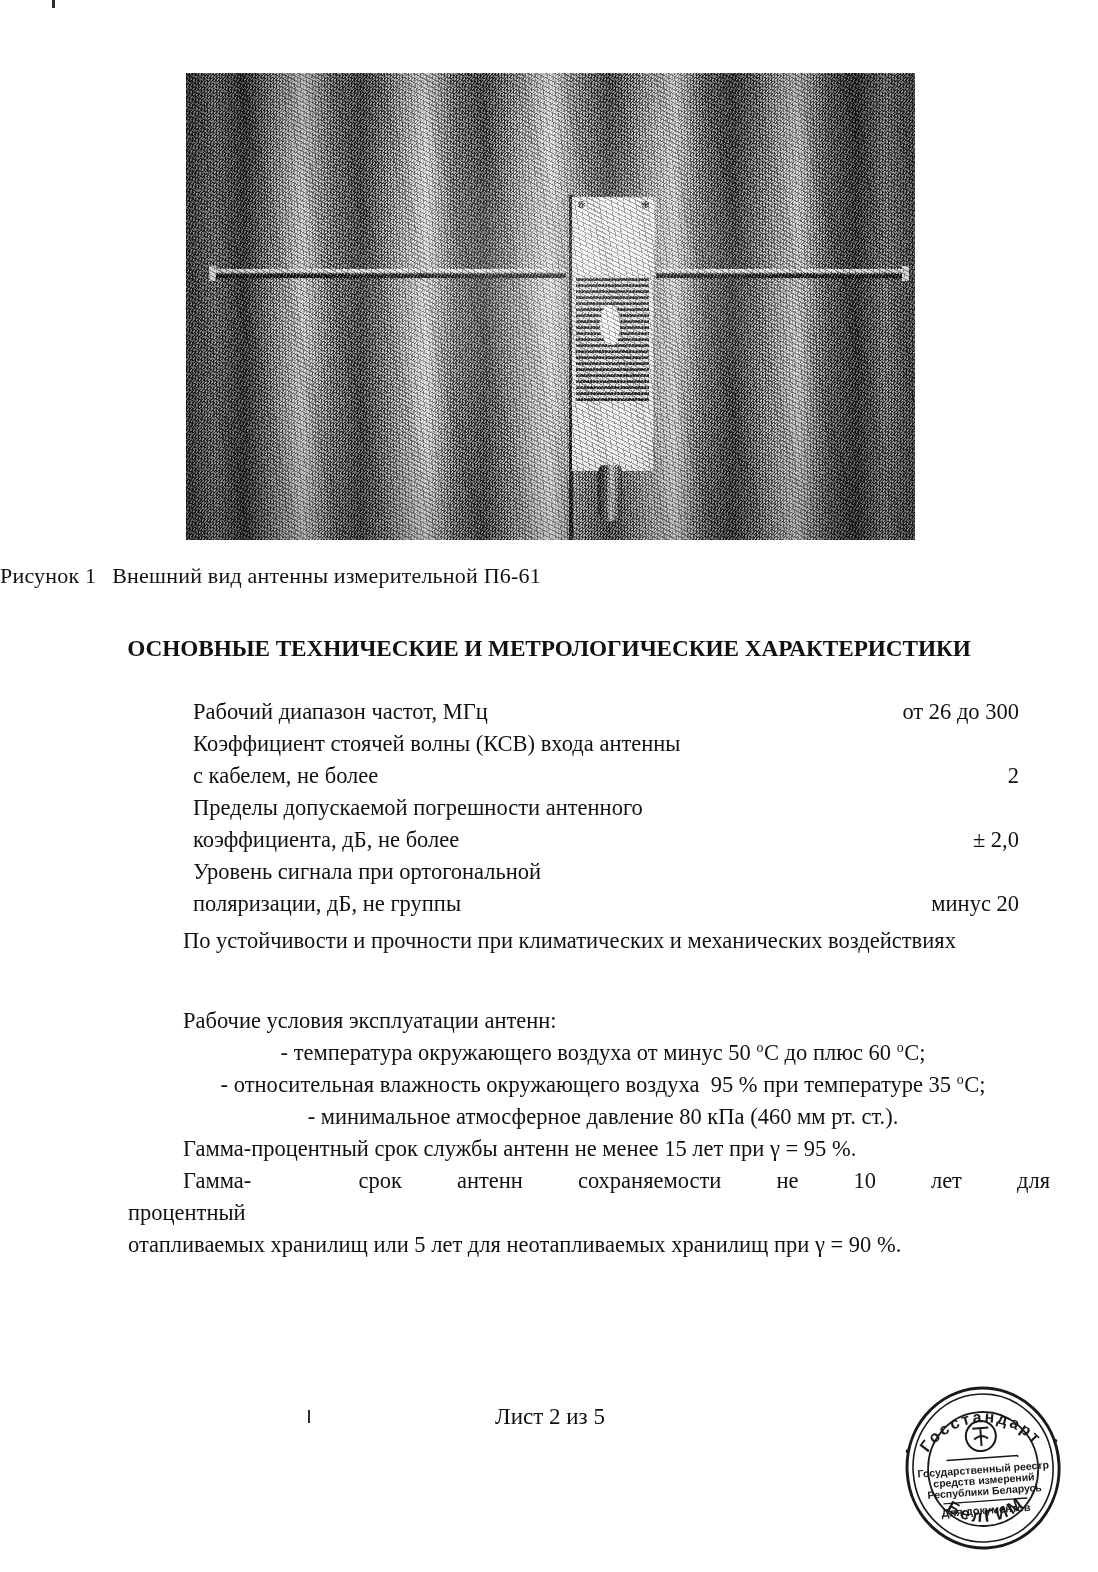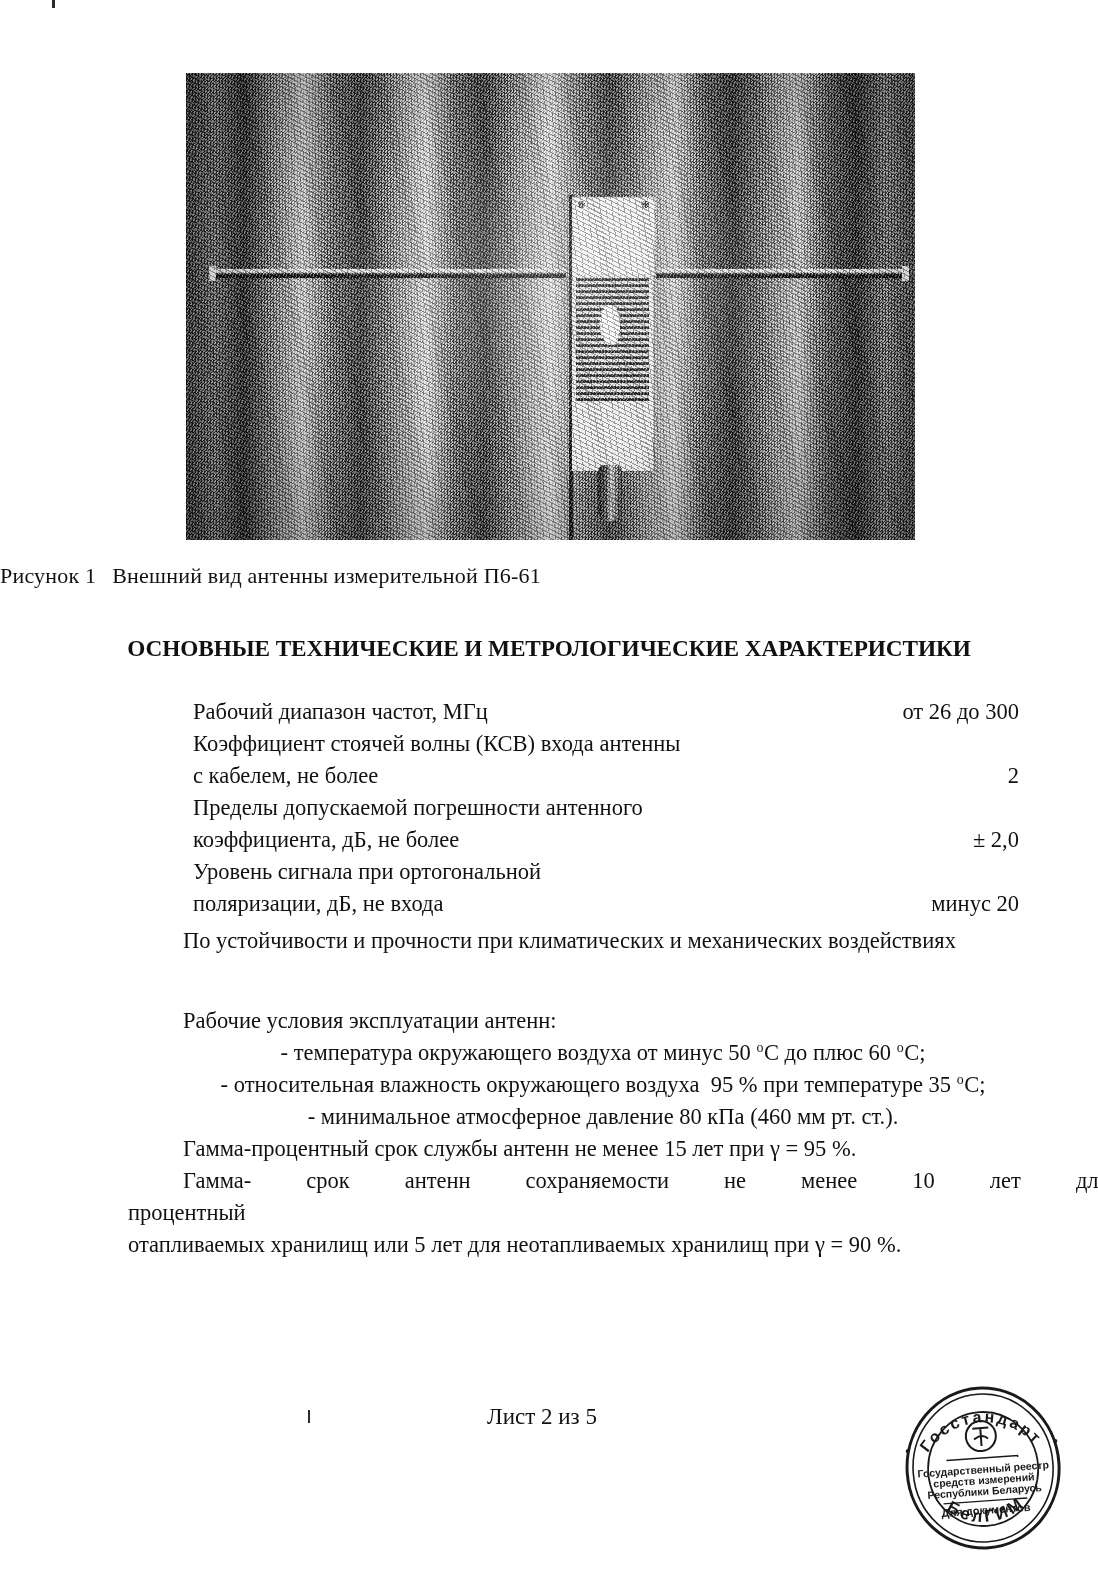--- a/index.html
+++ b/index.html
@@ -229,21 +229,21 @@
 
   sup.deg {
     font-size: 0.62em;
     vertical-align: super;
     line-height: 0;
     margin-right: 0.5px;
   }
 
   .footer-sheet {
     position: absolute;
-    left: 0;
+    left: 8px;
     top: 1404px;
     width: 1084px;
     text-align: center;
     font-size: 23px;
   }
   .footer-tick {
     position: absolute;
     left: 308px;
     top: 1410px;
     width: 2px;
@@ -321,21 +321,21 @@
   </div>
   <div class="spec-row">
     <span class="spec-name">коэффициента, дБ, не более</span>
     <span class="spec-value">± 2,0</span>
   </div>
   <div class="spec-row">
     <span class="spec-name">Уровень сигнала при ортогональной</span>
     <span class="spec-value"></span>
   </div>
   <div class="spec-row">
-    <span class="spec-name">поляризации, дБ, не входа</span>
+    <span class="spec-name">поляризации, дБ, не группы</span>
     <span class="spec-value">минус 20</span>
   </div>
 </div>
 
 <div class="body-block" style="top:925px;">
   <div style="text-indent:55px;">
     <span>По устойчивости и прочности при климатических и механических воздействиях</span>
   </div>
 </div>
 
@@ -353,21 +353,20 @@
 </div>
 
 <div class="body-block" style="top:1133px;font-family:Liberation Serif, serif;">
   <div class="para-plain">Гамма-процентный срок службы антенн не менее 15 лет при γ = 95 %.</div>
   <div style="text-indent:55px; display:flex; ">
     <span>Гамма-процентный</span>
       <span>срок</span>
       <span>антенн</span>
       <span>сохраняемости</span>
       <span>не</span>
-      <span>менее</span>
       <span>10</span>
       <span>лет</span>
       <span>для</span>
   </div>
   <div>отапливаемых хранилищ или 5 лет для неотапливаемых хранилищ при  γ = 90 %.</div>
 </div>
 
 <div class="footer-tick"></div>
 <div class="footer-sheet">Лист 2 из 5</div>
 

